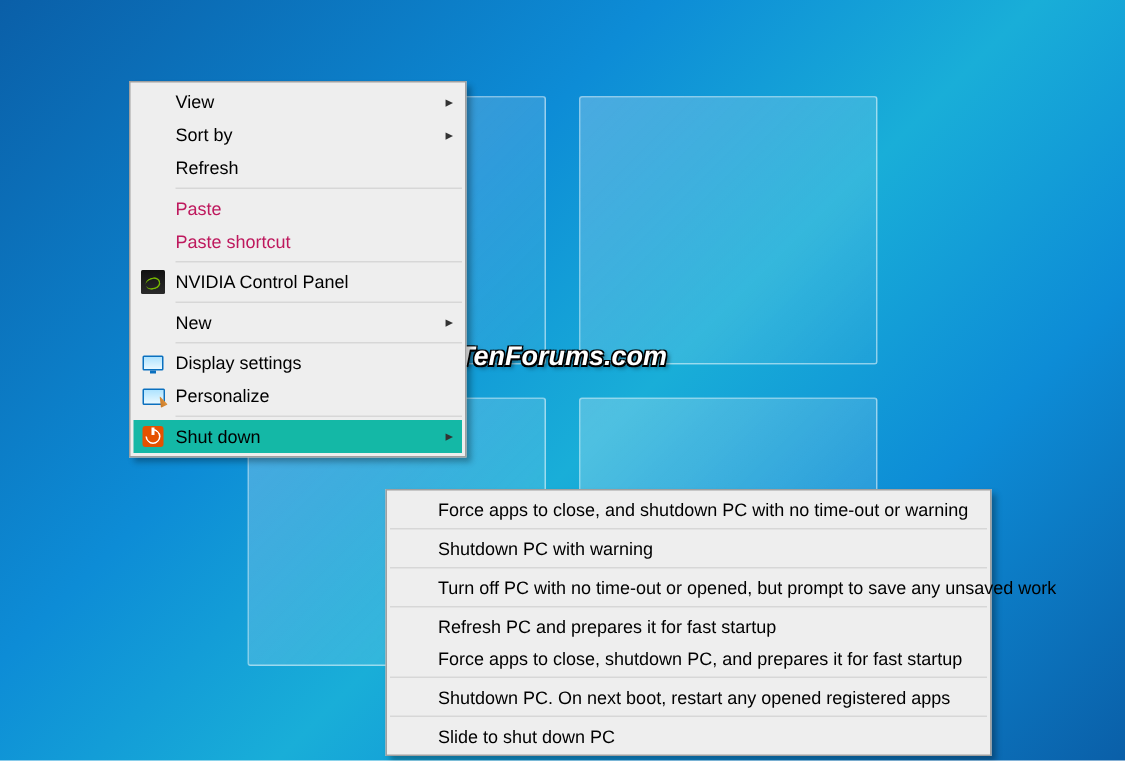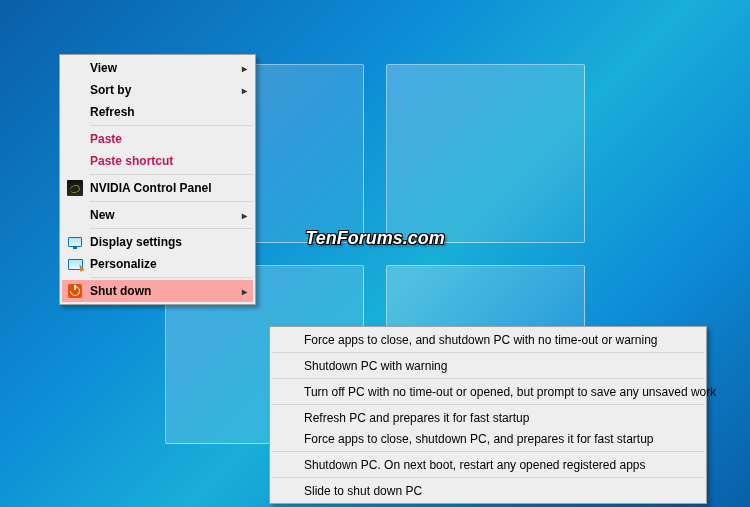--- a/index.html
+++ b/index.html
@@ -37,52 +37,52 @@
       text-shadow: -1px -1px 0 #000, 1px -1px 0 #000, -1px 1px 0 #000, 1px 1px 0 #000, 2px 2px 3px rgba(0,0,0,0.5);
       pointer-events: none;
     }
     .ctxmenu {
       position: absolute;
       background: #eeeeee;
       border: 1px solid #a0a0a0;
       padding: 2px;
       box-shadow: 3px 3px 4px rgba(0,0,0,0.3);
     }
-    .primary { left: 59px; top: 54px; width: 197px; font-weight: bold; }
+    .primary { left: 86px; top: 54px; width: 225px; }
     .item {
       display: flex;
       align-items: center;
       height: 22px;
       padding: 0 20px 0 28px;
       position: relative;
       color: #000;
       cursor: default;
     }
     .item.disabled { color: #be185d; }
     .item .shortcut { margin-left: auto; }
     .item.has-sub::after {
       content: "▸";
       position: absolute;
       font-size: 10px;
       right: 6px;
       color: #333;
     }
-    .item.highlighted { background: #fca5a5; }
+    .item.highlighted { background: #14b8a6; }
     .sep { height: 1px; background: #d7d7d7; margin: 2px 0 2px 28px; }
     .icon {
       position: absolute;
       left: 5px; top: 50%;
       transform: translateY(-50%);
       width: 16px; height: 16px;
       display: flex;
       align-items: center;
       justify-content: center;
     }
     .submenu {
-      left: 269px; top: 326px; width: 438px;
+      left: 257px; top: 326px; width: 404px;
     }
     .subitem {
       display: flex;
       align-items: center;
       height: 21px;
       padding: 0 10px 0 32px;
       color: #000;
       white-space: nowrap;
       cursor: default;
     }

